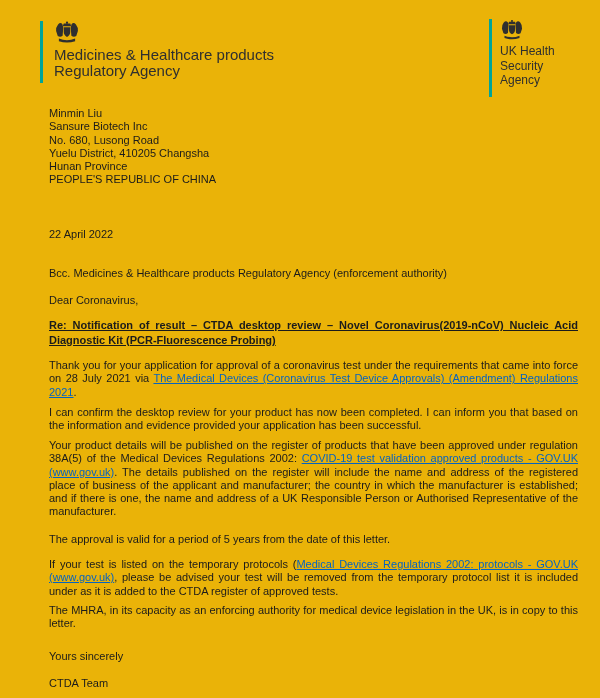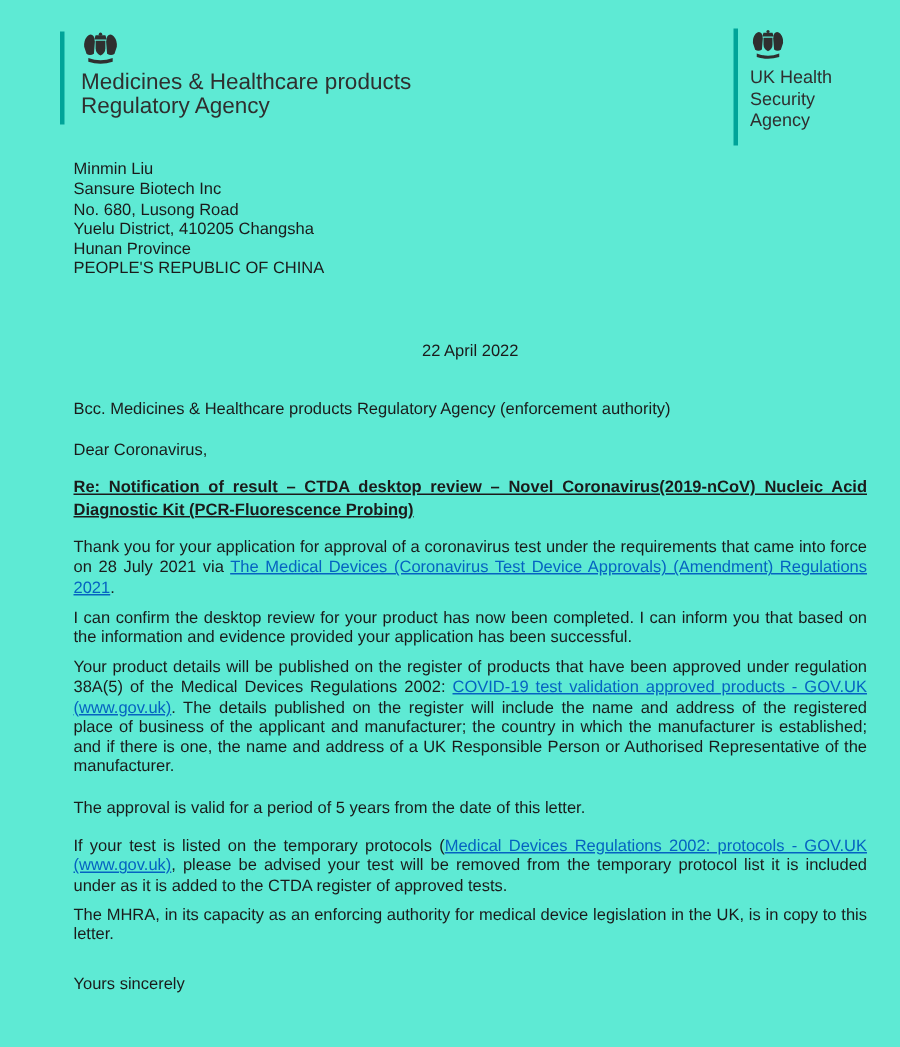--- a/index.html
+++ b/index.html
@@ -1,20 +1,20 @@
 <!DOCTYPE html>
 <html><head>
 <meta charset="utf-8">
 <style>
   html, body { margin: 0; padding: 0; background: #ffffff; }
   .page {
     position: relative;
     width: 600px;
     height: 698px;
-    background: #5eead4;
+    background: #eab308;
     font-family: "Liberation Sans", "DejaVu Sans", sans-serif;
     color: #1b1b1b;
     overflow: hidden;
   }
   
   .logo {
     position: absolute;
     border-left: 3px solid #00A499;
   }
   .logo-mhra { left: 40px; top: 21px; height: 62px; padding-left: 11px; }
@@ -37,21 +37,21 @@
   
   .block {
     position: absolute;
     left: 49px;
     width: 529px;
     font-size: 11px;
     line-height: 13.3px;
     margin: 0;
   }
   .justify { text-align: justify; }
-  .date-block { text-align: center; }
+  .date-block { text-align: left; }
   .subject {
     font-weight: bold;
     text-decoration: underline;
     line-height: 14.6px;
   }
   .doclink {
     color: #0563c1;
     text-decoration: underline;
     cursor: pointer;
   }
@@ -116,14 +116,15 @@
 
   <p class="block justify" style="top:439px;"><span>Your product details will be published on the register of products that have been approved under regulation 38A(5) of the Medical Devices Regulations 2002: </span><a class="doclink">COVID-19 test validation approved products - GOV.UK (www.gov.uk)</a><span>. The details published on the register will include the name and address of the registered place of business of the applicant and manufacturer; the country in which the manufacturer is established; and if there is one, the name and address of a UK Responsible Person or Authorised Representative of the manufacturer.</span></p>
 
   <p class="block justify" style="top:533px;">The approval is valid for a period of 5 years from the date of this letter.</p>
 
   <p class="block justify" style="top:558px;"><span>If your test is listed on the temporary protocols (</span><a class="doclink">Medical Devices Regulations 2002: protocols - GOV.UK (www.gov.uk)</a><span>, please be advised your test will be removed from the temporary protocol list it is included under as it is added to the CTDA register of approved tests.</span></p>
 
   <p class="block justify" style="top:604px;">The MHRA, in its capacity as an enforcing authority for medical device legislation in the UK, is in copy to this letter.</p>
 
   <div class="block" style="top:650px;">Yours sincerely</div>
+  <div class="block" style="top:677px;">CTDA Team</div>
 
 </div>
 
 </body></html>

